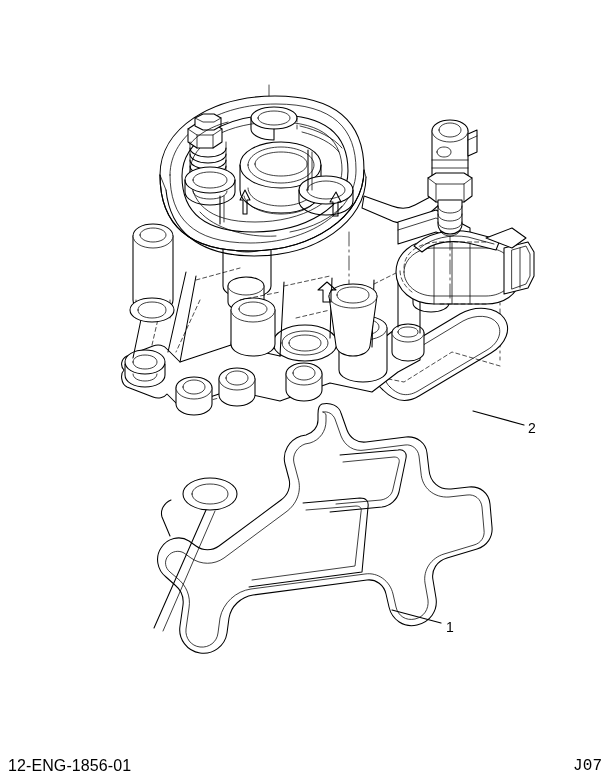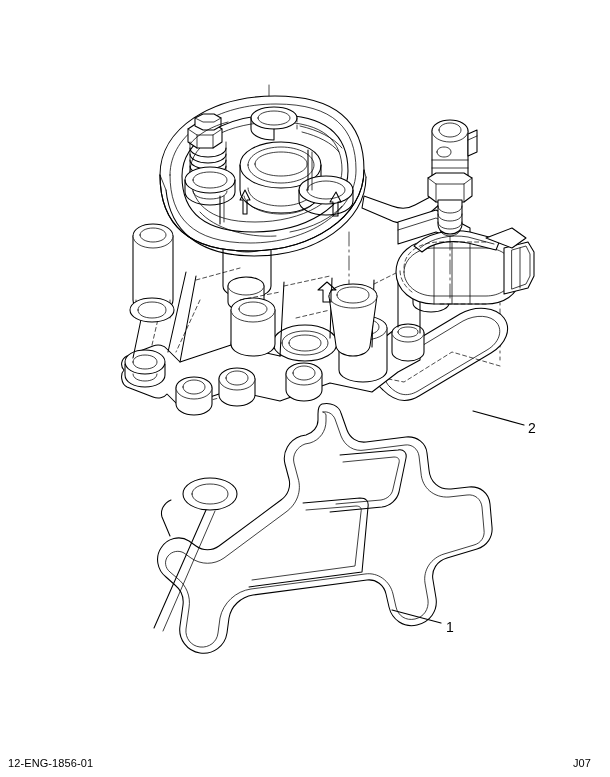--- a/index.html
+++ b/index.html
@@ -20,28 +20,28 @@
   #drawing {
     position: absolute;
     left: 0;
     top: 0;
     width: 610px;
     height: 777px;
     display: block;
   }
   .footer-text {
     position: absolute;
-    font-size: 11px;
+    font-size: 16px;
     color: #000000;
     letter-spacing: 0.1px;
     white-space: nowrap;
     font-family: "Liberation Sans", sans-serif;
   }
   #footer-left  { left: 8px;  top: 757px; }
-  #footer-right { left: 573px; top: 757px; }
+  #footer-right { left: 573px; top: 757px; font-family: Liberation Mono, monospace; }
   .callout-num {
     position: absolute;
     font-size: 14px;
     color: #000000;
     font-family: "Liberation Sans", sans-serif;
     white-space: nowrap;
   }
 </style>
 </head>
 <body>

